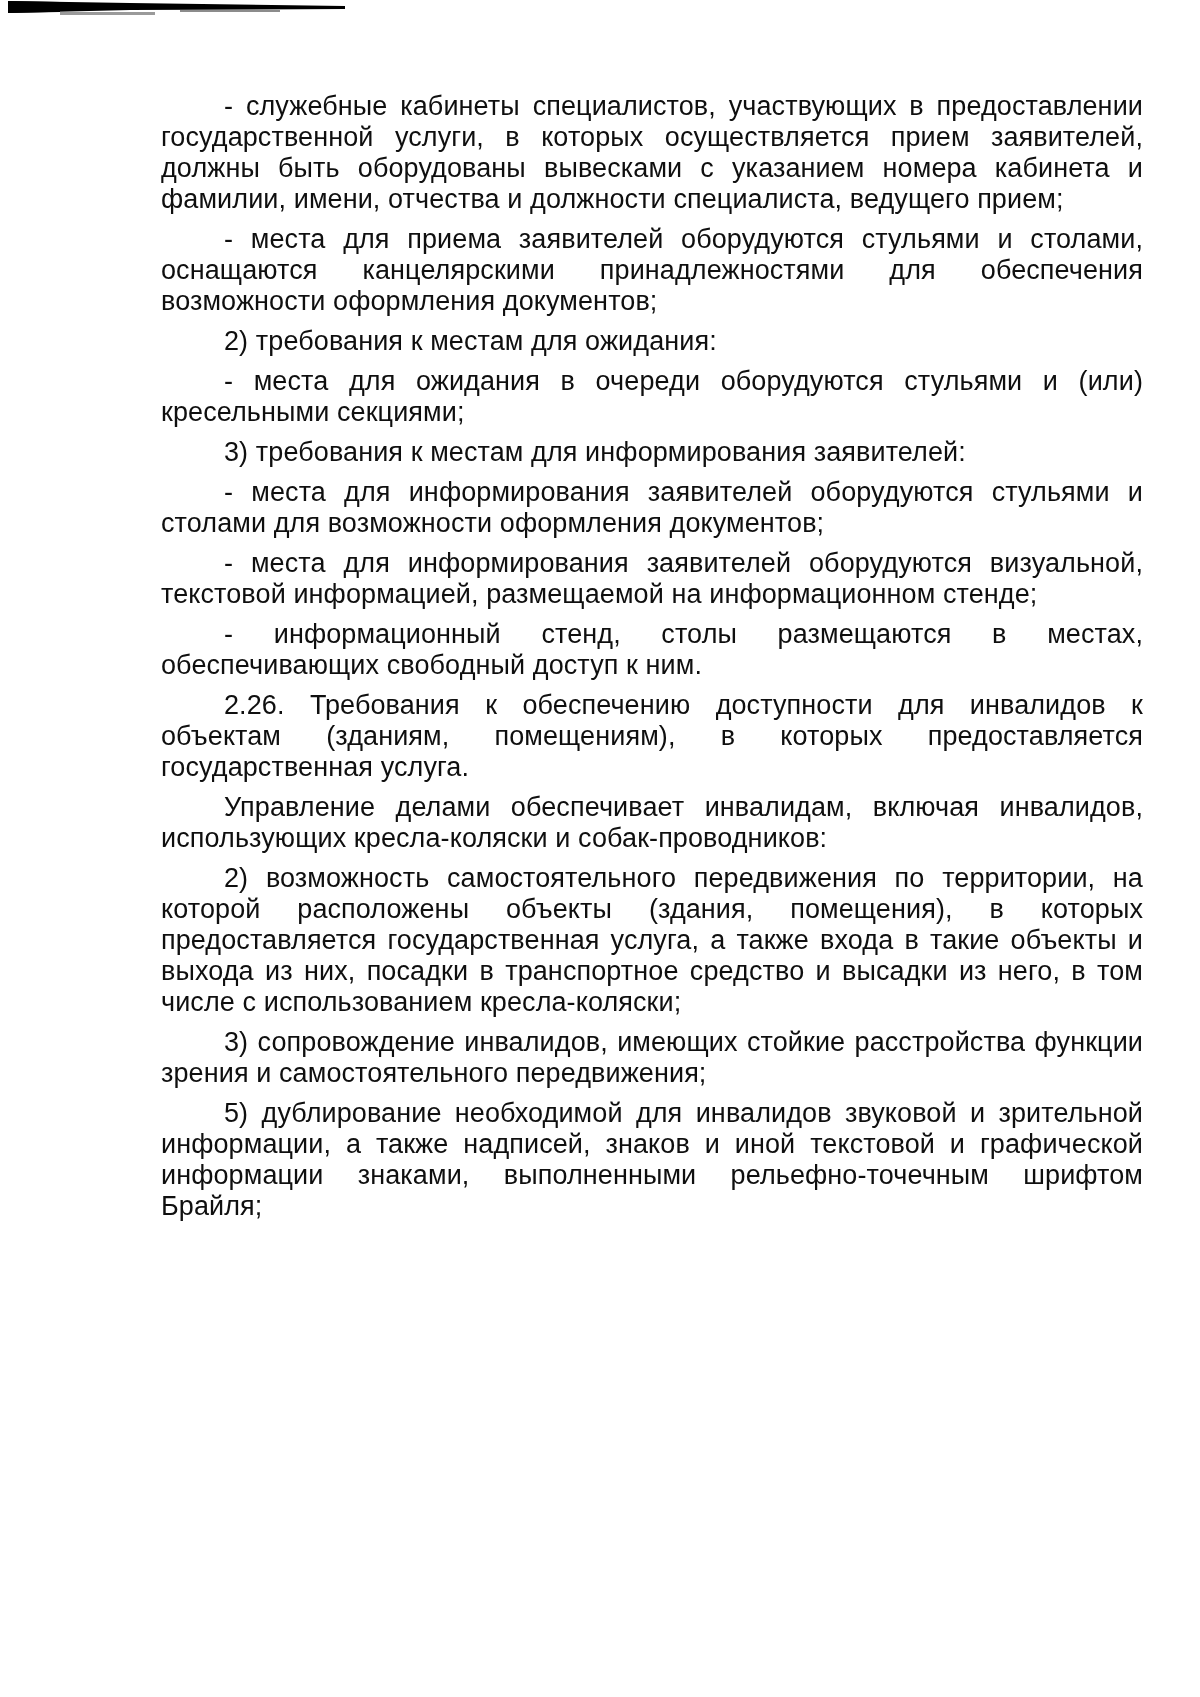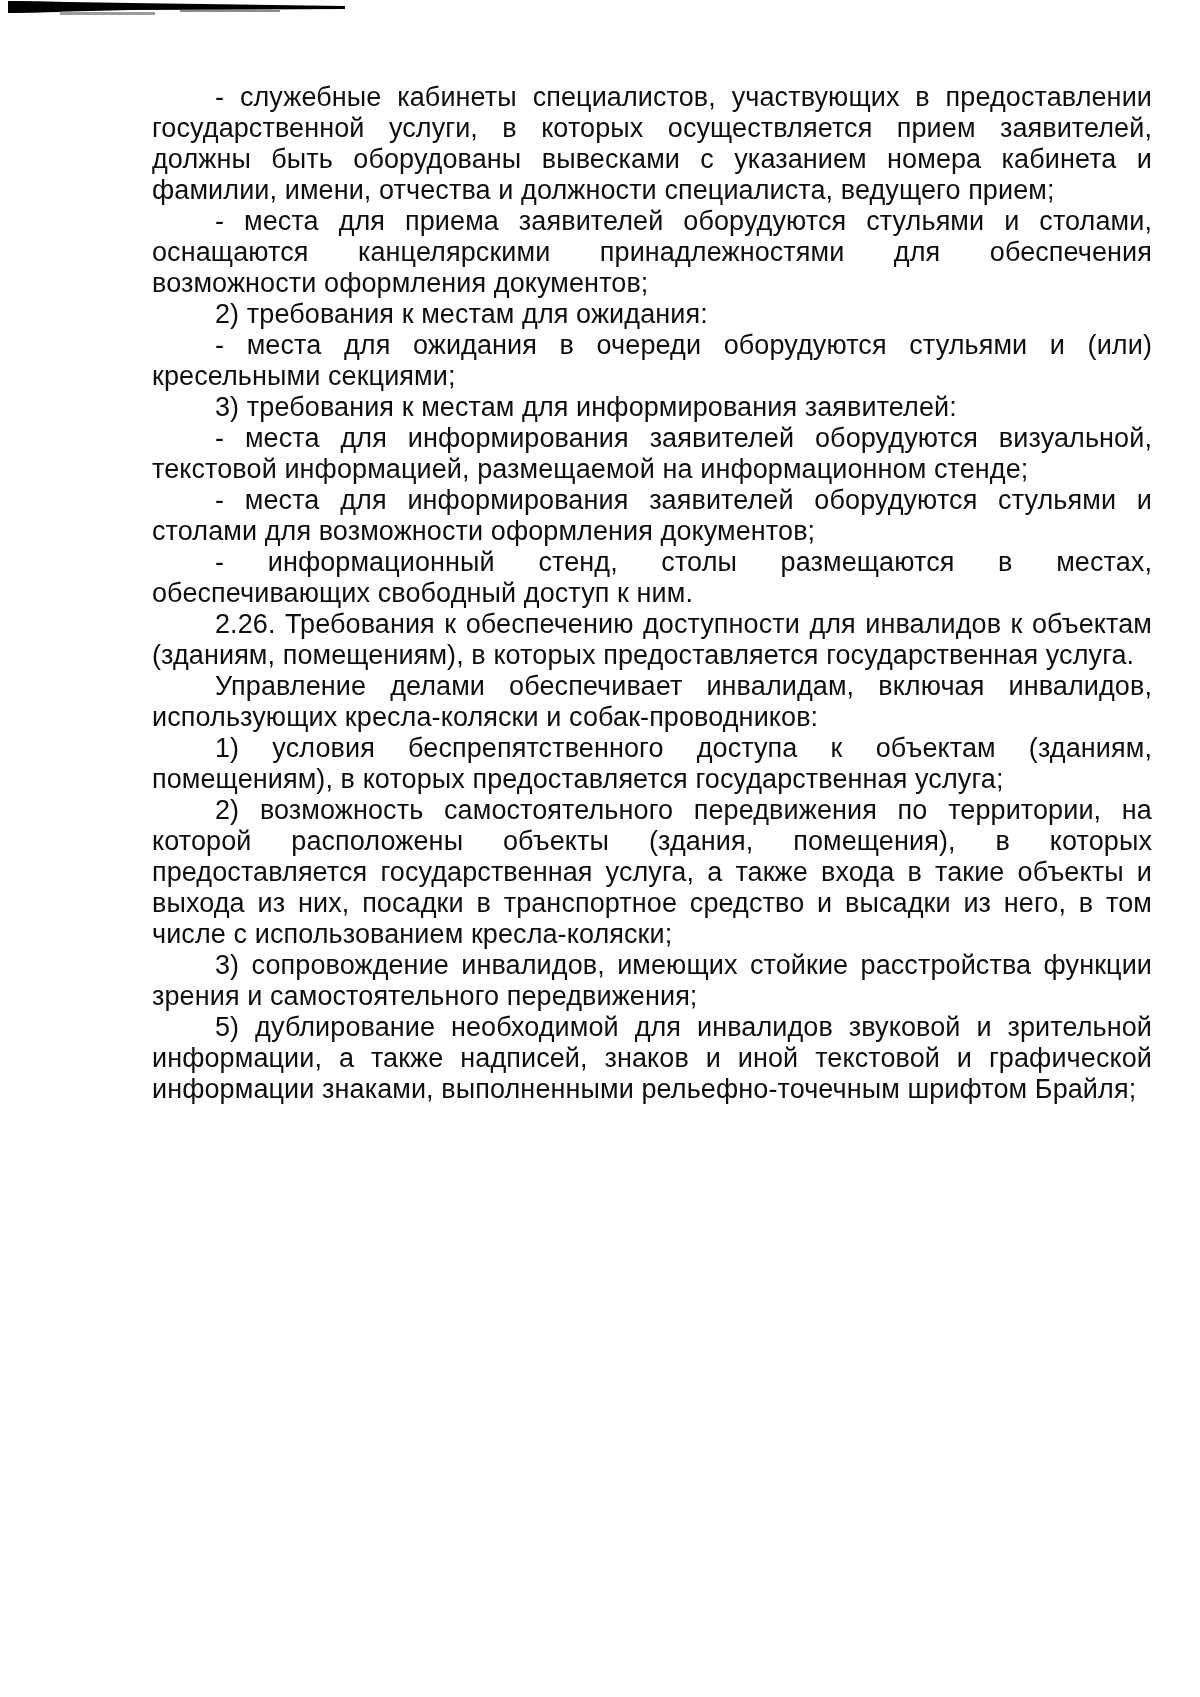--- a/index.html
+++ b/index.html
@@ -27,21 +27,21 @@
     top: 82px;
     width: 1000px;
     font-family: "Liberation Sans", sans-serif;
     font-size: 27px;
     line-height: 31px;
     color: #0f0f0f;
     text-align: justify;
     letter-spacing: 0.1px;
   }
   .page-text p {
-    margin: 0;
+    margin: 9px;
     padding: 0;
     text-indent: 63px;
   }
 </style>
 </head>
 <body>
 
 <main>
 
   <svg class="scan-artifact" viewBox="0 0 400 22" xmlns="http://www.w3.org/2000/svg" aria-hidden="true">
@@ -50,24 +50,23 @@
     <rect x="60" y="12" width="95" height="3" fill="#9a9a9a"></rect>
     <rect x="180" y="10" width="100" height="2" fill="#8c8c8c"></rect>
   </svg>
 
   <section class="page-text">
     <p>- служебные кабинеты специалистов, участвующих в предоставлении государственной услуги, в которых осуществляется прием заявителей, должны быть оборудованы вывесками с указанием номера кабинета и фамилии, имени, отчества и должности специалиста, ведущего прием;</p>
     <p>- места для приема заявителей оборудуются стульями и столами, оснащаются канцелярскими принадлежностями для обеспечения возможности оформления документов;</p>
     <p>2) требования к местам для ожидания:</p>
     <p>- места для ожидания в очереди оборудуются стульями и (или) кресельными секциями;</p>
     <p>3) требования к местам для информирования заявителей:</p>
+    <p>- места для информирования заявителей оборудуются стульями и столами для возможности оформления документов;</p>
     <p>- места для информирования заявителей оборудуются визуальной, текстовой информацией, размещаемой на информационном стенде;</p>
-    <p>- места для информирования заявителей оборудуются стульями и столами для возможности оформления документов;</p>
     <p>- информационный стенд, столы размещаются в местах, обеспечивающих свободный доступ к ним.</p>
     <p>2.26. Требования к обеспечению доступности для инвалидов к объектам (зданиям, помещениям), в которых предоставляется государственная услуга.</p>
     <p>Управление делами обеспечивает инвалидам, включая инвалидов, использующих кресла-коляски и собак-проводников:</p>
-    <p>1) условия беспрепятственного доступа к объектам (зданиям, помещениям), в которых предоставляется государственная услуга;</p>
     <p>2) возможность самостоятельного передвижения по территории, на которой расположены объекты (здания, помещения), в которых предоставляется государственная услуга, а также входа в такие объекты и выхода из них, посадки в транспортное средство и высадки из него, в том числе с использованием кресла-коляски;</p>
     <p>3) сопровождение инвалидов, имеющих стойкие расстройства функции зрения и самостоятельного передвижения;</p>
     <p>5) дублирование необходимой для инвалидов звуковой и зрительной информации, а также надписей, знаков и иной текстовой и графической информации знаками, выполненными рельефно-точечным шрифтом Брайля;</p>
   </section>
 
 </main>
 
 </body></html>

